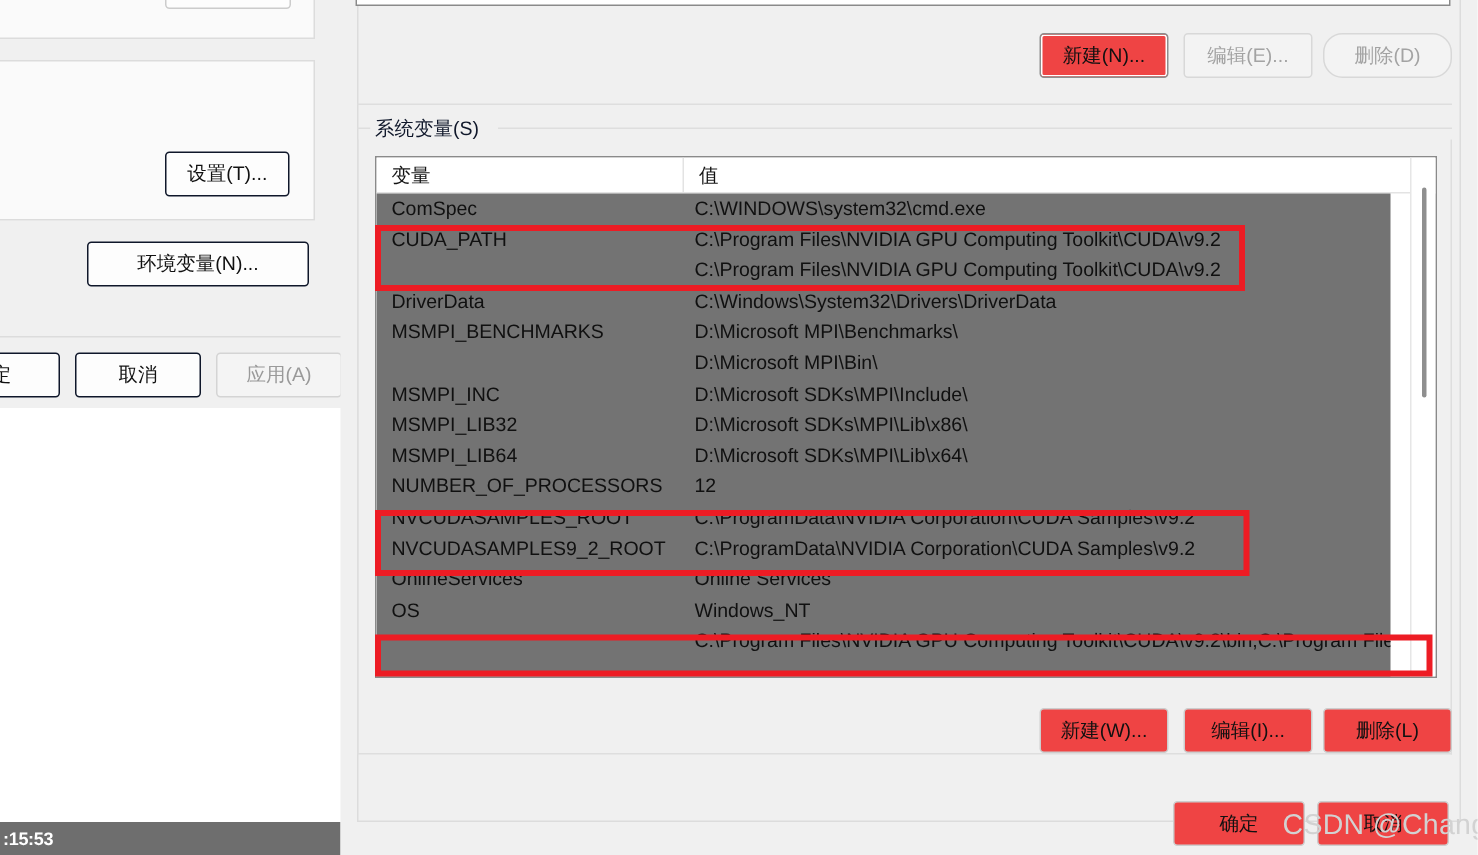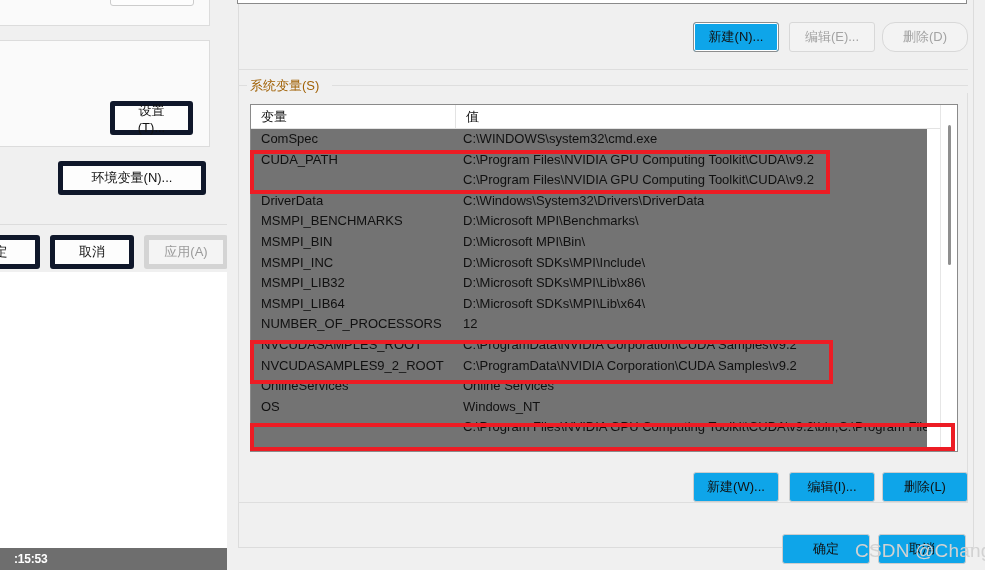--- a/index.html
+++ b/index.html
@@ -47,21 +47,21 @@
     position: absolute;
     left: -40px; top: 40px;
     width: 248px; height: 105px;
     background: #fafafa;
     border: 1px solid #dcdcdc;
   }
   .bg-btn {
     position: absolute;
     height: 30px;
     background: #fdfdfd;
-    border: 5px solid #0f172a;
+    border: 1px solid #0f172a;
     border-radius: 3px;
     font-family: "Liberation Sans", "DejaVu Sans", sans-serif;
     font-size: 13px;
     color: #111111;
     display: flex;
     align-items: center;
     justify-content: center;
     box-sizing: border-box;
     padding: 12px;
   }
@@ -107,21 +107,21 @@
     position: absolute;
     left: 0; top: 548px;
     width: 227px; height: 22px;
     background: #6e6e6e;
     color: #ffffff;
     font-size: 12px;
     display: flex;
     align-items: center;
   }
   #taskbar-time {
-    padding-left: 14px;
+    padding-left: 2px;
     font-family: "Liberation Sans", "DejaVu Sans", sans-serif;
     font-weight: bold;
     letter-spacing: -0.2px;
   }
 
   
   #env-dialog {
     position: absolute;
     left: 227px; top: 0;
     width: 758px;
@@ -145,21 +145,21 @@
     left: 237px; top: -8px;
     width: 730px; height: 12px;
     background: #ffffff;
     border: 1px solid #8a8a8a;
     box-sizing: border-box;
   }
 
   .dlg-btn {
     position: absolute;
     height: 30px;
-    background: #0ea5e9;
+    background: #ef4444;
     border: 1px solid #cdcdcd;
     border-radius: 3px;
     font-family: "Liberation Sans", "DejaVu Sans", sans-serif;
     font-size: 13px;
     color: #111111;
     display: flex;
     align-items: center;
     justify-content: center;
     box-sizing: border-box;
     padding: 0;
@@ -198,21 +198,21 @@
     border-top: none;
     background: transparent;
     box-sizing: border-box;
   }
   #sys-group-label {
     position: absolute;
     left: 247px; top: 78px;
     background: #f0f0f0;
     padding: 0 5px 0 3px;
     font-size: 13px;
-    color: #a16207;
+    color: #0f172a;
     line-height: 15px;
     text-align: center;
   }
   #sys-group-topline-l {
     position: absolute;
     left: 238px; top: 85px; width: 9px; height: 1px; background: #dedede;
   }
   #sys-group-topline-r {
     position: absolute;
     left: 332px; top: 85px; width: 636px; height: 1px; background: #dedede;
@@ -399,21 +399,20 @@
       </div>
       <div class="row">
         <div class="name">DriverData</div>
         <div class="value">C:\Windows\System32\Drivers\DriverData</div>
       </div>
       <div class="row">
         <div class="name">MSMPI_BENCHMARKS</div>
         <div class="value">D:\Microsoft MPI\Benchmarks\</div>
       </div>
       <div class="row">
-        <div class="name">MSMPI_BIN</div>
         <div class="value">D:\Microsoft MPI\Bin\</div>
       </div>
       <div class="row">
         <div class="name">MSMPI_INC</div>
         <div class="value">D:\Microsoft SDKs\MPI\Include\</div>
       </div>
       <div class="row">
         <div class="name">MSMPI_LIB32</div>
         <div class="value">D:\Microsoft SDKs\MPI\Lib\x86\</div>
       </div>

